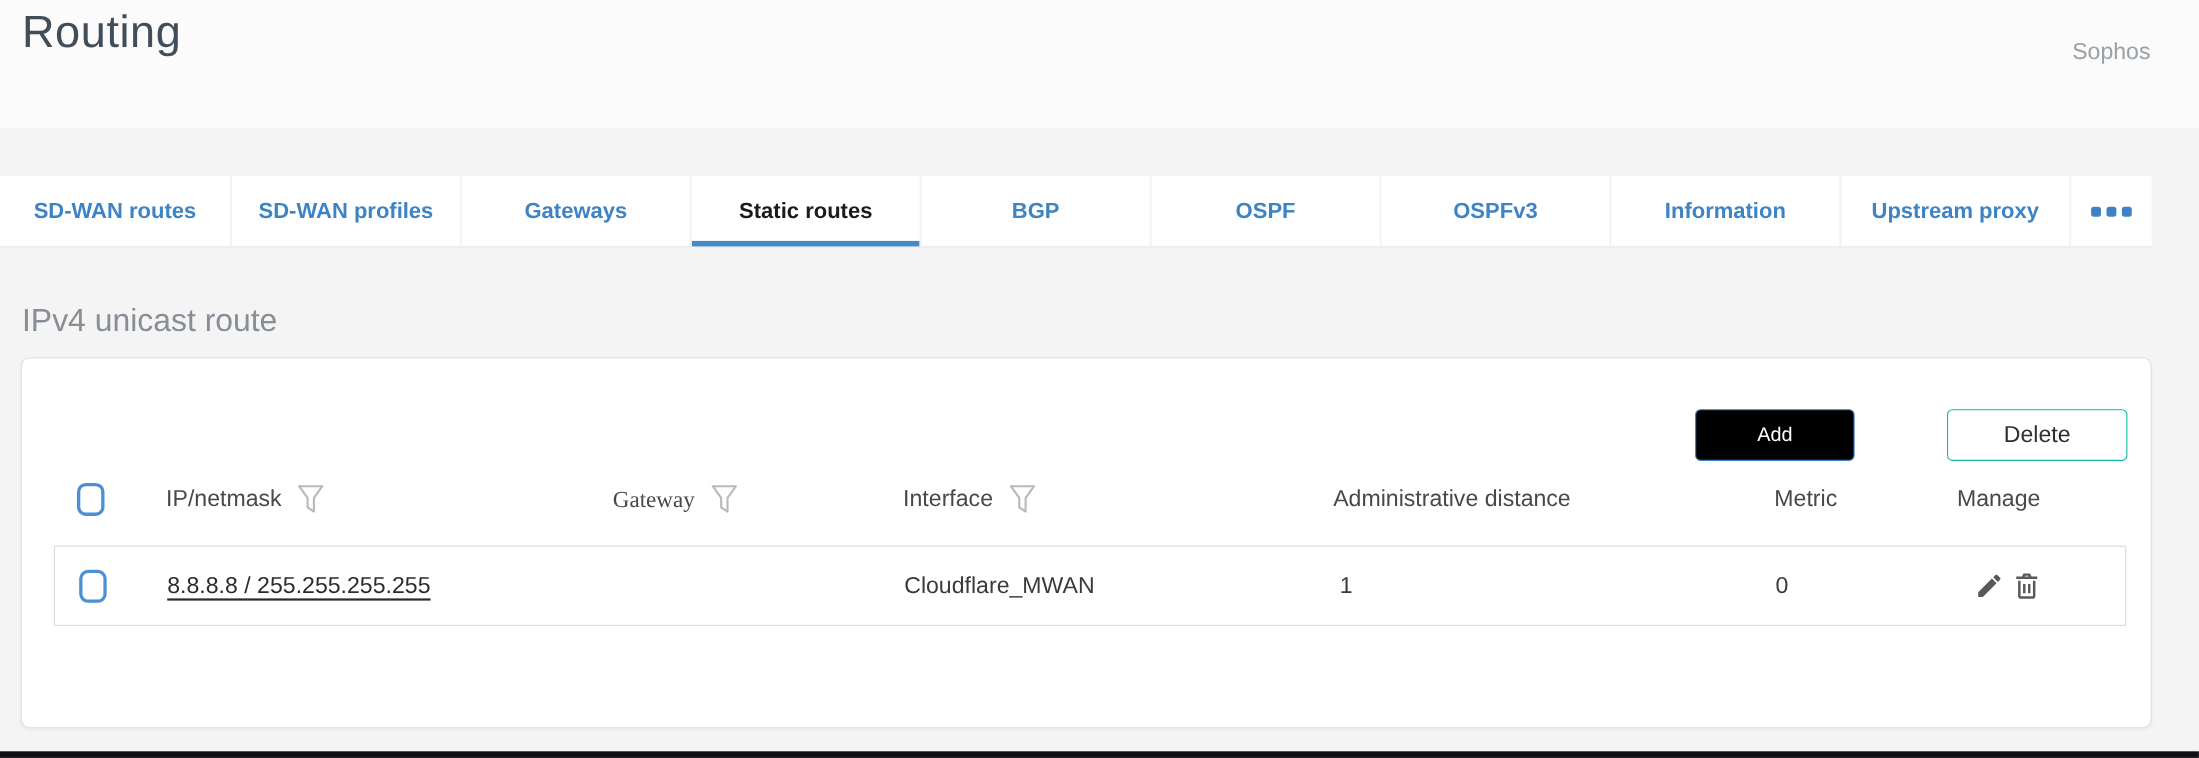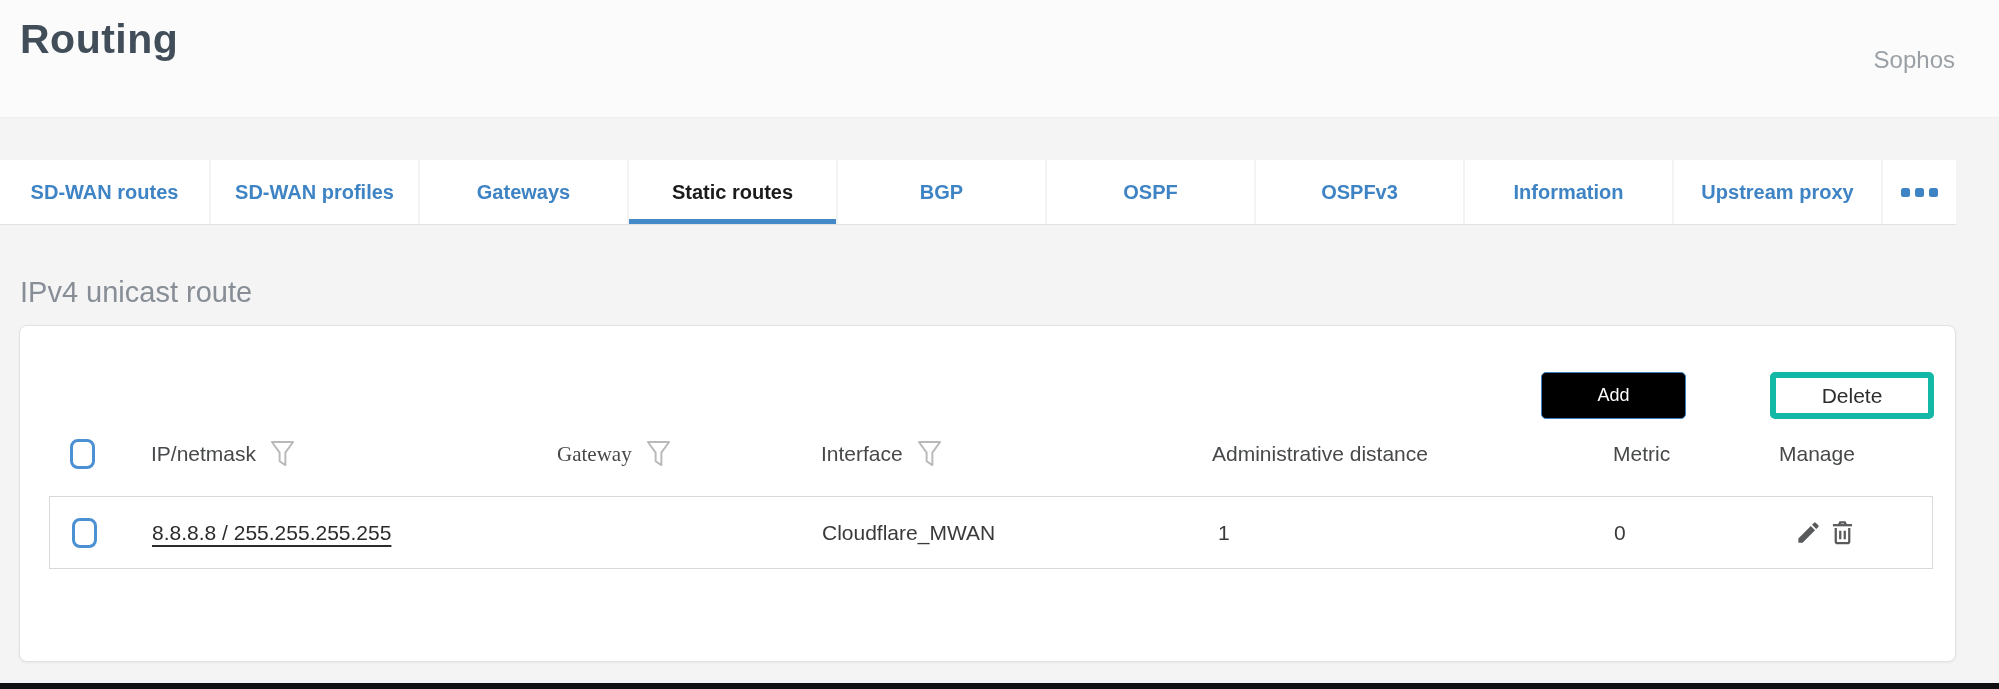--- a/index.html
+++ b/index.html
@@ -10,40 +10,40 @@
     position:relative;
     color:#333;
   }
 
   
   .header-band {
     position:absolute; top:0; left:0; width:1999px; height:118px;
     background:#fbfbfb; border-bottom:1px solid #efefef;
   }
   .page-title {
-    position:absolute; left:20px; top:16px;
-    font-size:41px; font-weight:700; color:#414e59; letter-spacing:.5px;
+    position:absolute; left:20px; top:6px;
+    font-size:41px; font-weight:400; color:#414e59; letter-spacing:.5px;
   }
   .top-nav {
     position:absolute; top:14px; right:42px;
     display:flex; align-items:center; gap:34px;
     font-size:22px; font-weight:600; color:#2f7cc3;
   }
   .top-nav .nav-link { cursor:pointer; white-space:nowrap; }
   .nav-howto { display:flex; align-items:center; gap:9px; }
   .cam-icon { width:31px; height:22px; display:block; }
   .admin-wrap { display:flex; align-items:center; gap:8px; }
   .caret-down {
     width:0; height:0; display:inline-block;
     border-left:8px solid transparent; border-right:8px solid transparent;
     border-top:9px solid #2f7cc3; border-radius:2px;
   }
   .org-label {
-    position:absolute; top:46px; right:44px;
-    font-size:24px; font-weight:500; color:#9aa0a5;
+    position:absolute; top:36px; right:44px;
+    font-size:21px; font-weight:500; color:#9aa0a5;
   }
 
   
   .tab-bar {
     position:absolute; top:160px; left:0; width:1956px; height:65px;
     background:#ffffff; border-bottom:1px solid #e2e2e4;
     display:flex; align-items:stretch;
   }
   .tab {
     flex:0 0 209px; position:relative;
@@ -71,21 +71,21 @@
     box-shadow:0 1px 3px rgba(0,0,0,.05);
   }
   .btn-add {
     position:absolute; left:1521px; top:46px; width:145px; height:47px;
     background:#000000; border:1px solid #3b80c4; border-radius:5px;
     color:#fff; font-size:18px; font-family:inherit;
     display:flex; align-items:center; justify-content:center; cursor:pointer;
   }
   .btn-delete {
     position:absolute; left:1750px; top:46px; width:164px; height:47px;
-    background:#fff; border:6px solid #14b8a6; border-radius:5px;
+    background:#fff; border:1px solid #14b8a6; border-radius:5px;
     color:#2e2e30; font-size:21px; font-family:inherit;
     display:flex; align-items:center; justify-content:center; cursor:pointer;
   }
 
   
   .thead { position:absolute; left:0; top:108px; width:100%; height:40px; }
   .hcell {
     position:absolute; top:0; height:40px;
     display:flex; align-items:center; gap:14px;
     font-size:21px; color:#46484a; white-space:nowrap;

